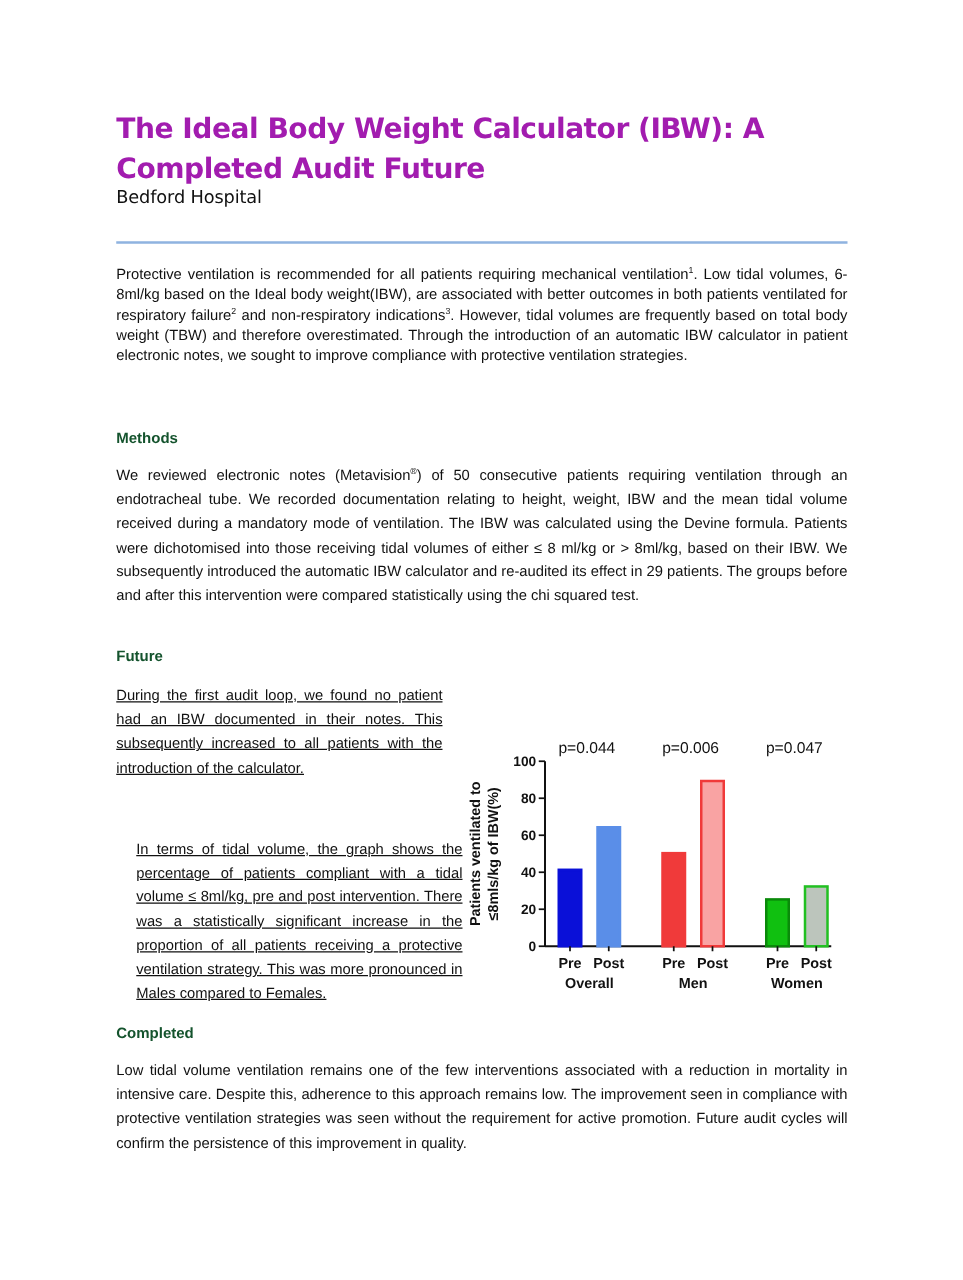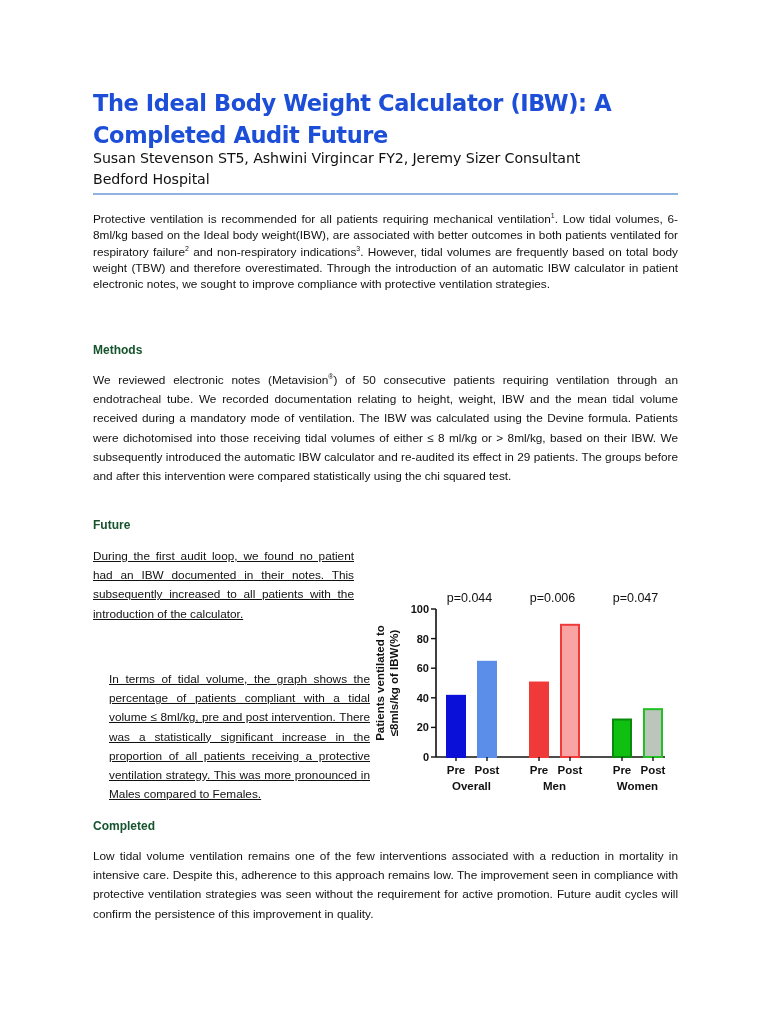--- a/index.html
+++ b/index.html
@@ -1,18 +1,18 @@
 <!DOCTYPE html>
 <html><head>
 <meta charset="utf-8">
 <style>
   html, body { margin:0; padding:0; background:#ffffff; }
   body { width:770px; height:1024px; position:relative; overflow:hidden; font-family:"Liberation Sans", sans-serif; color:#111; }
   .page { position:absolute; left:0; top:0; width:770px; height:1024px; }
-  .title { position:absolute; left:93px; top:87px; width:600px; font-family:"DejaVu Sans", sans-serif; font-weight:bold; font-size:22.5px; line-height:32px; color:#1d4ed8; letter-spacing:-0.4px; }
+  .title { position:absolute; left:93px; top:87px; width:600px; font-family:"DejaVu Sans", sans-serif; font-weight:bold; font-size:22.5px; line-height:32px; color:#a21caf; letter-spacing:-0.4px; }
   .authors { position:absolute; left:93px; top:148px; width:600px; font-family:"DejaVu Sans", sans-serif; font-size:14.2px; line-height:21px; color:#111; letter-spacing:-0.1px; }
   .rule { position:absolute; left:93px; top:193px; width:585px; height:2px; background:#8fb3e0; }
   .para { position:absolute; left:93px; width:585px; font-family:"Liberation Sans", sans-serif; font-size:11.8px; text-align:justify; color:#111; }
   .para sup { font-size:7px; line-height:0; }
   .intro { top:211px; line-height:16.3px; }
   .heading { position:absolute; left:93px; font-family:"Liberation Sans", sans-serif; font-weight:bold; font-size:12px; color:#14532d; }
   .h-methods { top:343px; }
   .methods { top:371px; line-height:19.2px; }
   .h-results { top:518px; }
   .results-col { position:absolute; left:93px; width:261px; font-family:"Liberation Sans", sans-serif; font-size:11.8px; line-height:19.2px; text-align:justify; color:#111;text-decoration:underline; }
@@ -26,21 +26,20 @@
 <body>
 
 <div class="page">
 
   <div class="title">
     <div>The Ideal Body Weight Calculator (IBW): A</div>
     <div>Completed Audit Future</div>
   </div>
 
   <div class="authors">
-    <div>Susan Stevenson ST5, Ashwini Virgincar FY2, Jeremy Sizer Consultant</div>
     <div>Bedford Hospital</div>
   </div>
 
   <div class="rule"></div>
 
   <p class="para intro" style="margin:0;"><span>Protective ventilation is recommended for all patients requiring mechanical ventilation</span><sup>1</sup><span>. Low tidal volumes, 6-8ml/kg based on the Ideal body weight(IBW), are associated with better outcomes in both patients ventilated for respiratory failure</span><sup>2</sup><span> and non-respiratory indications</span><sup>3</sup><span>. However, tidal volumes are frequently based on total body weight (TBW) and therefore overestimated. Through the introduction of an automatic IBW calculator in patient electronic notes, we sought to improve compliance with protective ventilation strategies.</span></p>
 
   <div class="heading h-methods">Methods</div>
   <p class="para methods" style="margin:0;"><span>We reviewed electronic notes (Metavision</span><sup>®</sup><span>) of 50 consecutive patients requiring ventilation through an endotracheal tube. We recorded documentation relating to height, weight, IBW and the mean tidal volume received during a mandatory mode of ventilation. The IBW was calculated using the Devine formula. Patients were dichotomised into those receiving tidal volumes of either ≤ 8 ml/kg or &gt; 8ml/kg, based on their IBW. We subsequently introduced the automatic IBW calculator and re-audited its effect in 29 patients. The groups before and after this intervention were compared statistically using the chi squared test.</span></p>
 

